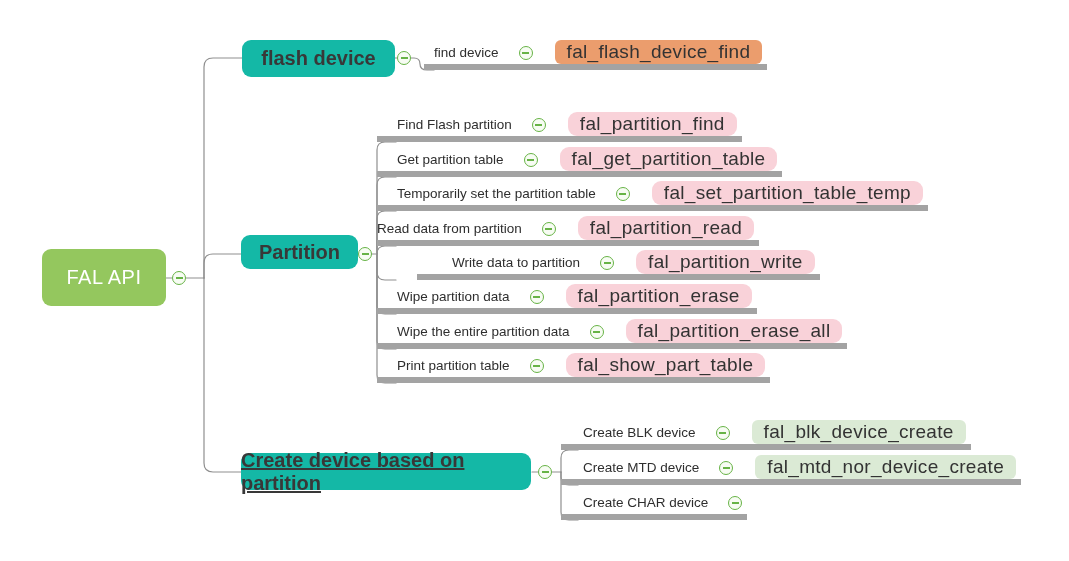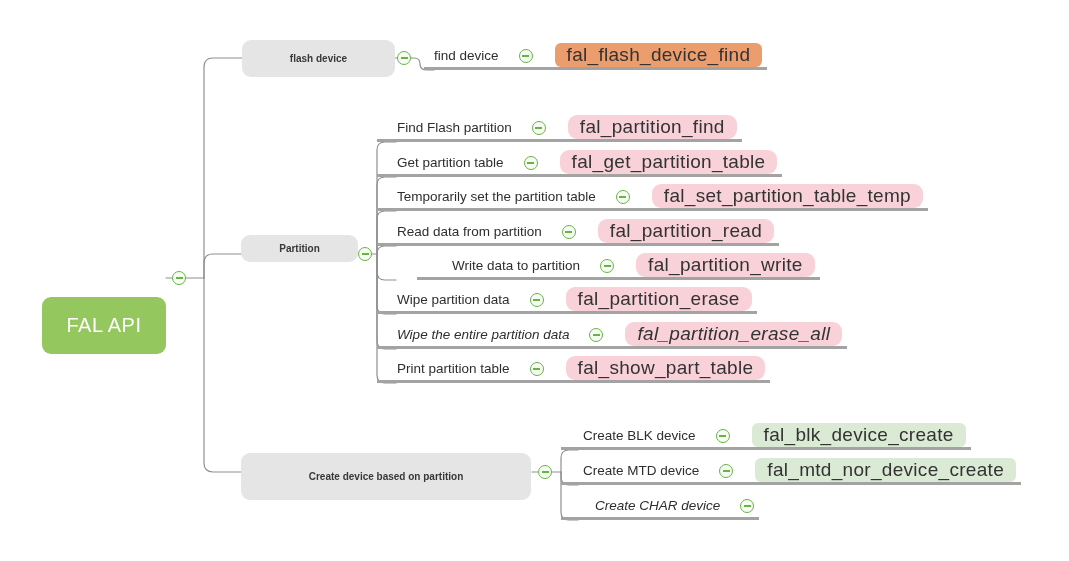--- a/index.html
+++ b/index.html
@@ -4,30 +4,30 @@
 <style>
   html,body{margin:0;padding:0;background:#ffffff;}
   body{font-family:"Liberation Sans","DejaVu Sans",sans-serif;}
   .canvas{position:relative;width:1069px;height:561px;background:#ffffff;overflow:hidden;}
   svg.connectors{position:absolute;left:0;top:0;width:1069px;height:561px;}
   svg.connectors path{fill:none;stroke:#8f8f8f;stroke-width:1.2;stroke-linecap:round;}
 
   .topic-box{position:absolute;display:flex;align-items:center;justify-content:center;
     box-sizing:border-box;border-radius:9px;color:#3a3a3a;}
   .root-box{background:#94c75e;color:#ffffff;font-size:20px;letter-spacing:0.5px;}
-  .branch-box{background:#e5e5e5;font-weight:bold;font-size:10px;color:#383838;}
+  .branch-box{background:#14b8a6;font-weight:bold;font-size:20px;color:#383838;}
 
   .minus{width:14px;height:14px;box-sizing:border-box;border:1.4px solid #67b346;
     border-radius:50%;background:#f7fcf3;position:relative;flex-shrink:0;}
   .minus::after{content:"";position:absolute;left:2.5px;right:2.5px;top:50%;
     height:1.4px;margin-top:-0.7px;background:#67b346;}
   .minus.abs{position:absolute;}
 
   .row{position:absolute;display:flex;align-items:flex-end;height:26px;box-sizing:border-box;
-    border-bottom:3px solid #a3a3a3;padding-right:5px;column-gap:20px;white-space:nowrap;}
+    border-bottom:6px solid #a3a3a3;padding-right:5px;column-gap:20px;white-space:nowrap;}
   .row-label{font-size:13.5px;color:#2e2e2e;margin-bottom:4px;}
   .row .minus{margin-bottom:4px;}
   .code-box{height:24px;display:flex;align-items:center;padding:0 12px;border-radius:6px;
     font-size:19px;color:#333333;letter-spacing:0.3px;margin-left:2px;}
   .code-orange{background:#eb9d6d;}
   .code-pink{background:#f9d2d9;border-radius:9px;}
   .code-green{background:#dbead5;}
 </style>
 </head>
 <body>
@@ -51,86 +51,86 @@
     <path d="M377,254 V306 Q377,314 385,314 H396"></path>
     <path d="M377,254 V341 Q377,349 385,349 H396"></path>
     <path d="M377,254 V375 Q377,383 385,383 H396"></path>
     <path d="M532,472 H538"></path>
     <path d="M552,472 H561"></path>
     <path d="M561,472 V458 Q561,450 569,450 H578"></path>
     <path d="M561,472 V477 Q561,485 569,485 H578"></path>
     <path d="M561,472 V512 Q561,520 569,520 H578"></path>
   </svg>
 
-  <div class="topic-box root-box" style="left:42px;top:249px;width:124px;height:57px;margin-top:48px;">FAL API</div>
+  <div class="topic-box root-box" style="left:42px;top:249px;width:124px;height:57px;">FAL API</div>
   <div class="minus abs" style="left:172px;top:271px;"></div>
 
   <div class="topic-box branch-box" style="left:242px;top:40px;width:153px;height:37px;">flash device</div>
   <div class="minus abs" style="left:397px;top:51px;"></div>
   <div class="row" style="left:424px;top:44px;padding-left:10px;">
     <span class="row-label">find device</span>
     <span class="minus"></span>
     <span class="code-box code-orange">fal_flash_device_find</span>
   </div>
 
-  <div class="topic-box branch-box" style="left:241px;top:235px;width:117px;height:27px;text-align:right;">Partition</div>
+  <div class="topic-box branch-box" style="left:241px;top:235px;width:117px;height:34px;text-align:right;">Partition</div>
   <div class="minus abs" style="left:358px;top:247px;"></div>
 
   <div class="row" style="left:377px;top:116px;padding-left:20px;">
     <span class="row-label">Find Flash partition</span>
     <span class="minus"></span>
     <span class="code-box code-pink">fal_partition_find</span>
   </div>
   <div class="row" style="left:377px;top:185px;padding-left:20px;">
     <span class="row-label">Temporarily set the partition table</span>
     <span class="minus"></span>
     <span class="code-box code-pink">fal_set_partition_table_temp</span>
   </div>
   <div class="row" style="left:377px;top:151px;padding-left:20px;">
     <span class="row-label">Get partition table</span>
     <span class="minus"></span>
     <span class="code-box code-pink">fal_get_partition_table</span>
   </div>
-  <div class="row" style="left:377px;top:220px;padding-left:20px;justify-content:flex-end;">
+  <div class="row" style="left:377px;top:220px;justify-content:flex-end;">
     <span class="row-label">Read data from partition</span>
     <span class="minus"></span>
     <span class="code-box code-pink">fal_partition_read</span>
   </div>
   <div class="row" style="left:377px;top:254px;padding-left:35px;margin-left:40px;">
     <span class="row-label">Write data to partition</span>
     <span class="minus"></span>
     <span class="code-box code-pink">fal_partition_write</span>
   </div>
   <div class="row" style="left:377px;top:288px;padding-left:20px;">
     <span class="row-label">Wipe partition data</span>
     <span class="minus"></span>
     <span class="code-box code-pink">fal_partition_erase</span>
   </div>
-  <div class="row" style="left:377px;top:323px;padding-left:20px;font-style:italic;">
+  <div class="row" style="left:377px;top:323px;padding-left:20px;">
     <span class="row-label">Wipe the entire partition data</span>
     <span class="minus"></span>
     <span class="code-box code-pink">fal_partition_erase_all</span>
   </div>
   <div class="row" style="left:377px;top:357px;padding-left:20px;">
     <span class="row-label">Print partition table</span>
     <span class="minus"></span>
     <span class="code-box code-pink">fal_show_part_table</span>
   </div>
 
-  <div class="topic-box branch-box" style="left:241px;top:453px;width:290px;height:47px;">Create device based on partition</div>
+  <div class="topic-box branch-box" style="left:241px;top:453px;width:290px;height:37px;text-decoration:underline;">Create device based on partition</div>
   <div class="minus abs" style="left:538px;top:465px;"></div>
 
   <div class="row" style="left:561px;top:459px;padding-left:22px;">
     <span class="row-label">Create MTD device</span>
     <span class="minus"></span>
     <span class="code-box code-green">fal_mtd_nor_device_create</span>
   </div>
   <div class="row" style="left:561px;top:424px;padding-left:22px;">
     <span class="row-label">Create BLK device</span>
     <span class="minus"></span>
     <span class="code-box code-green">fal_blk_device_create</span>
   </div>
-  <div class="row" style="left:561px;top:494px;padding-left:34px;font-style:italic;">
+  <div class="row" style="left:561px;top:494px;padding-left:22px;">
     <span class="row-label">Create CHAR device</span>
     <span class="minus"></span>
   </div>
 
 </div>
 
 </body></html>

